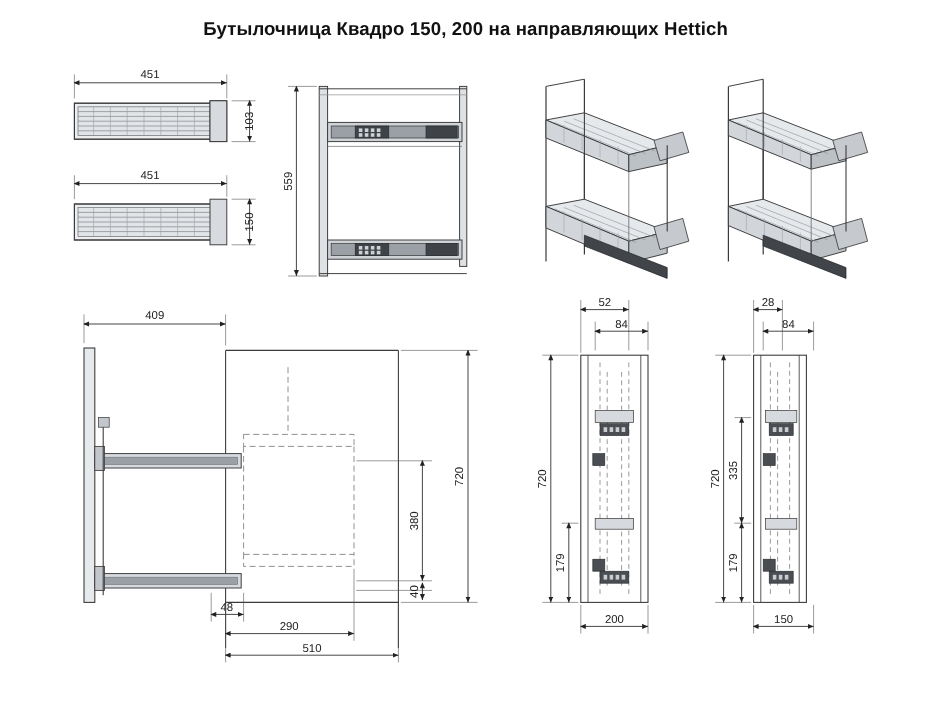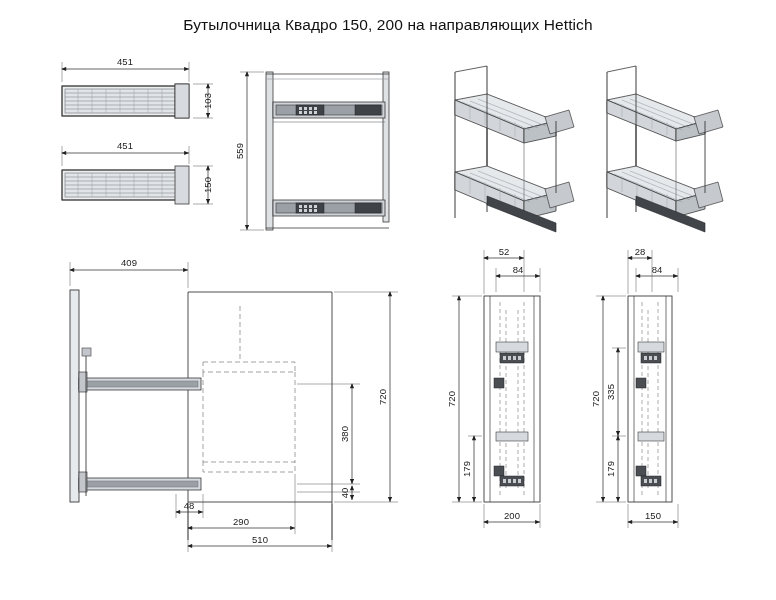--- a/index.html
+++ b/index.html
@@ -1,20 +1,20 @@
 <!DOCTYPE html>
 <html><head>
 <meta charset="utf-8">
 <style>
   html,body{margin:0;padding:0;background:#ffffff;}
   body{width:776px;height:600px;font-family:"Liberation Sans",sans-serif;color:#1a1a1a;overflow:hidden;position:relative;}
   #stage{position:relative;width:776px;height:600px;}
   .title{
     position:absolute;left:0;top:16px;width:776px;text-align:center;
-    font-size:15.5px;font-weight:400;color:#111;letter-spacing:.1px;
+    font-size:15.5px;font-weight:700;color:#111;letter-spacing:.1px;
   }
   svg{position:absolute;left:0;top:0;width:776px;height:600px;}
   .dimtext{font-family:"Liberation Sans",sans-serif;font-size:9.5px;fill:#222;}
   text{user-select:none;}
 </style>
 </head>
 <body>
 
 <div id="stage">
 

